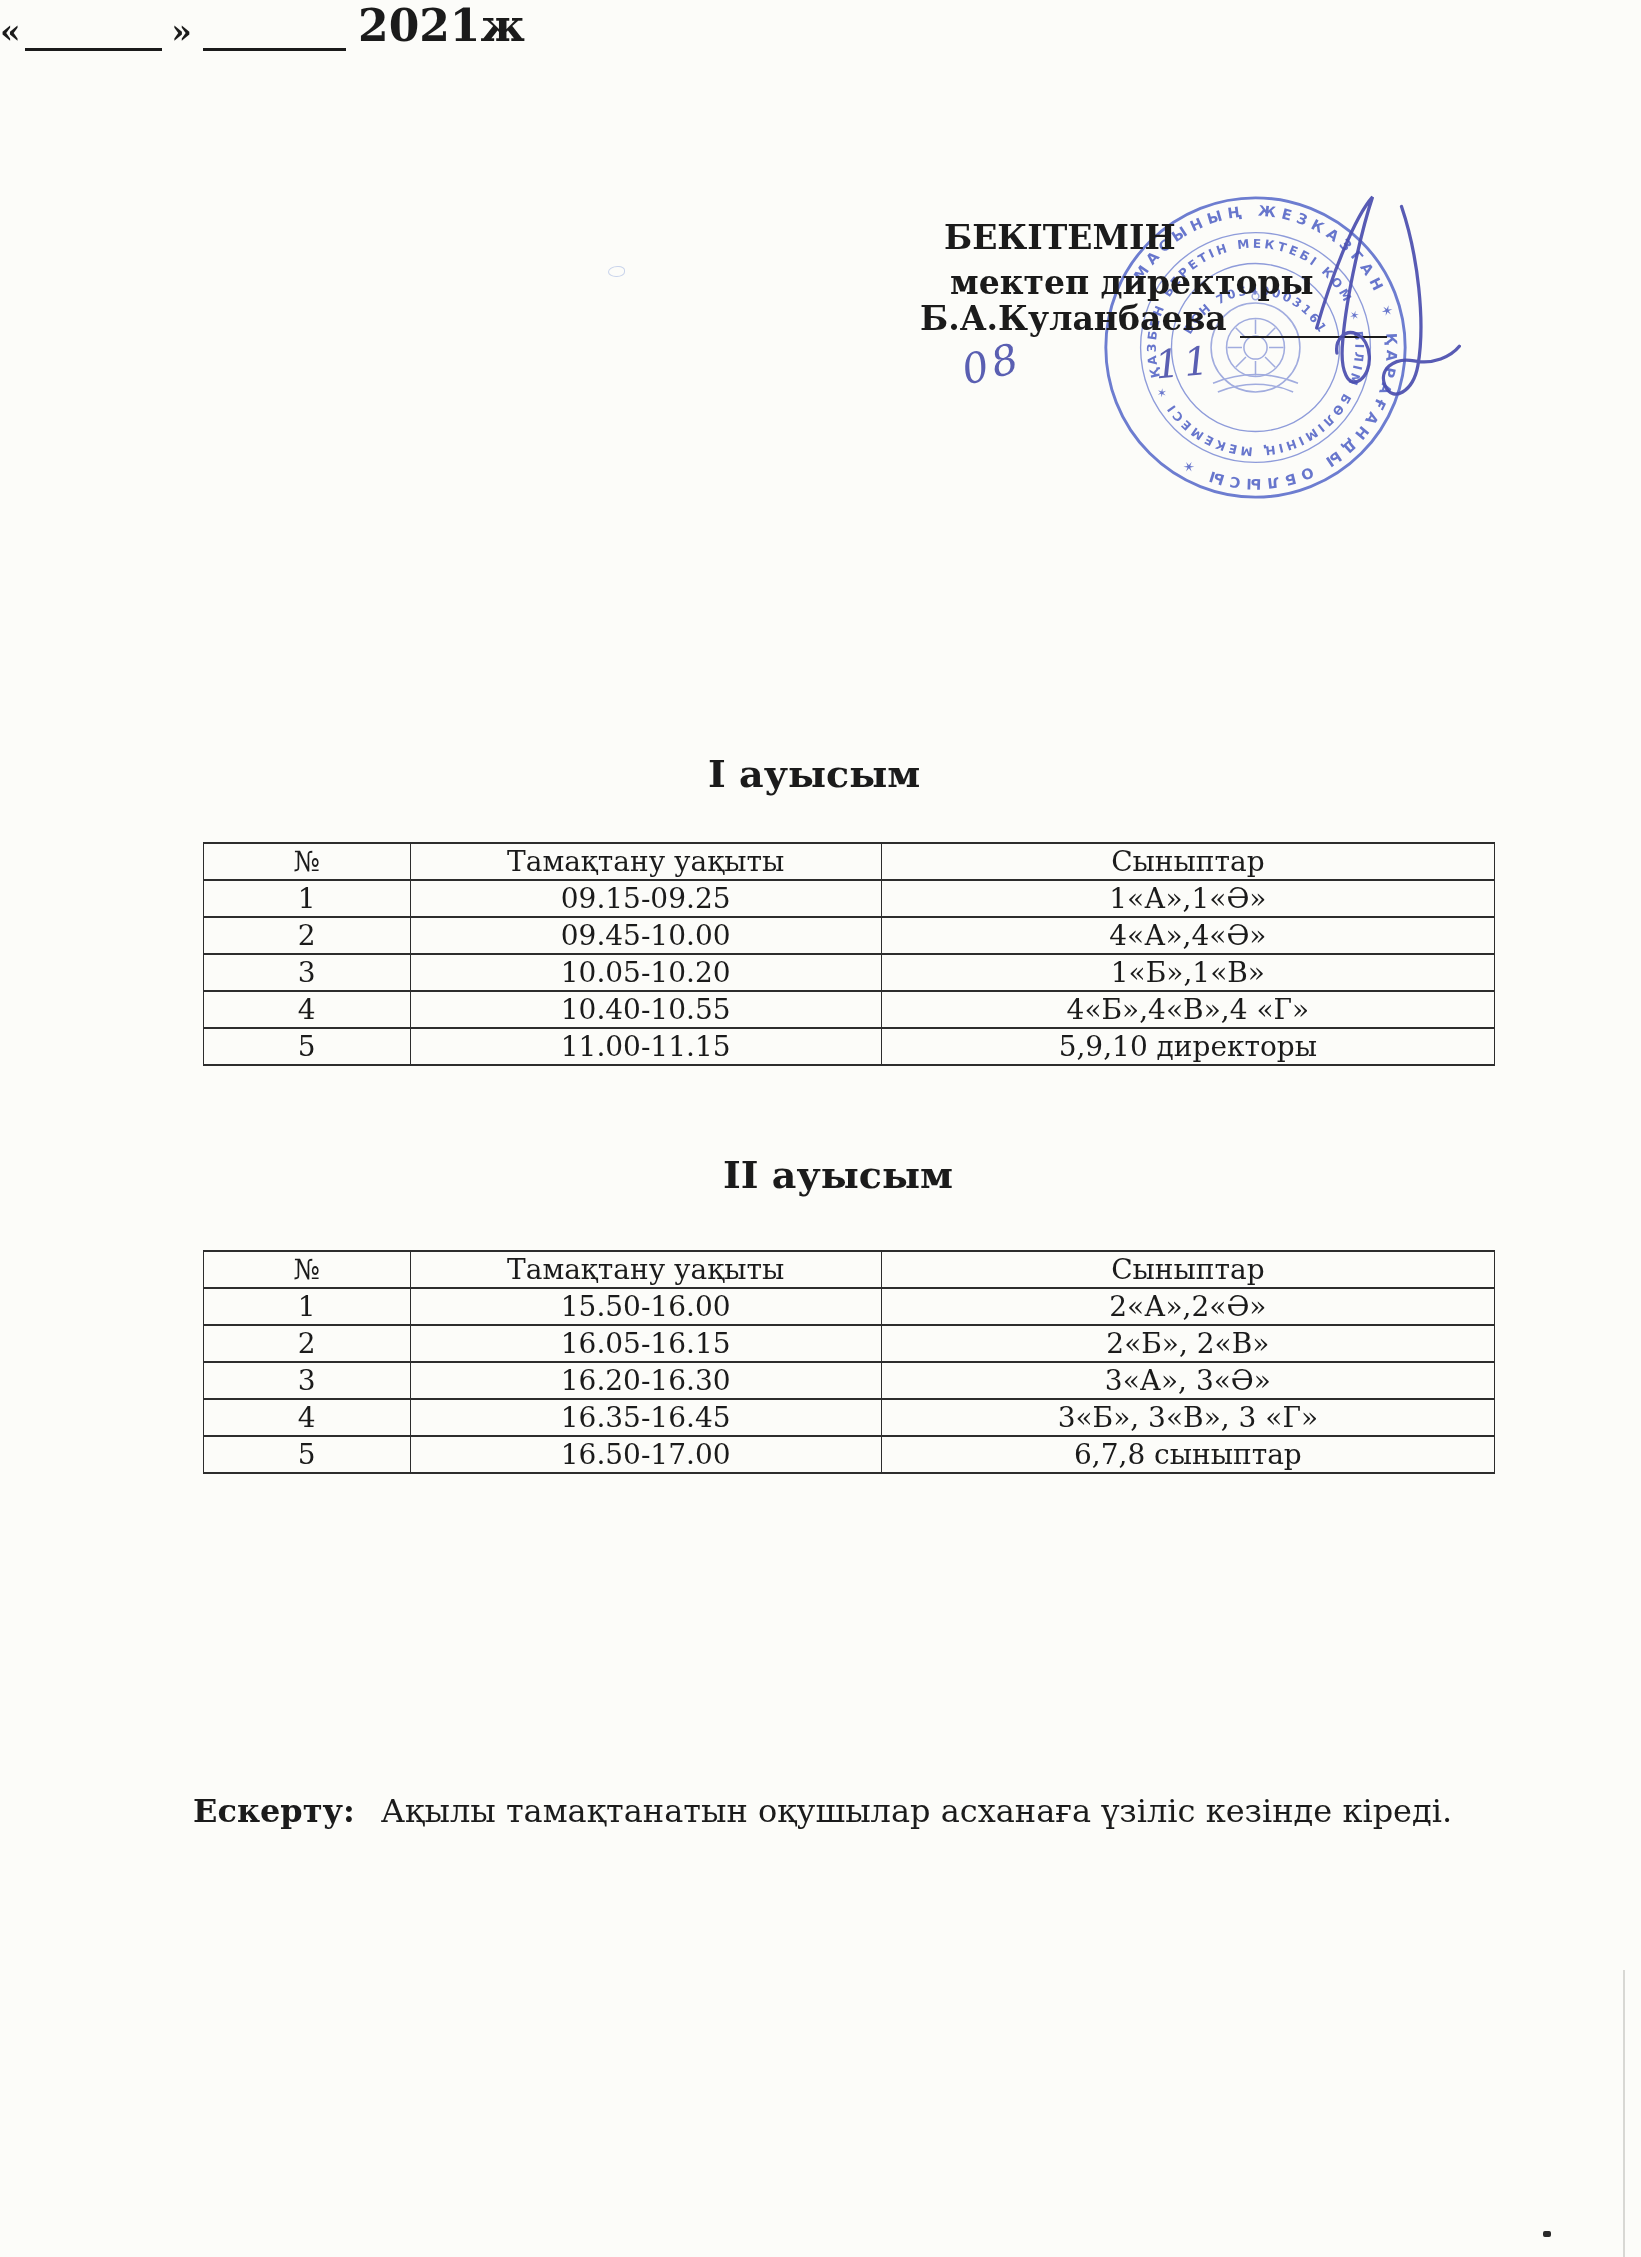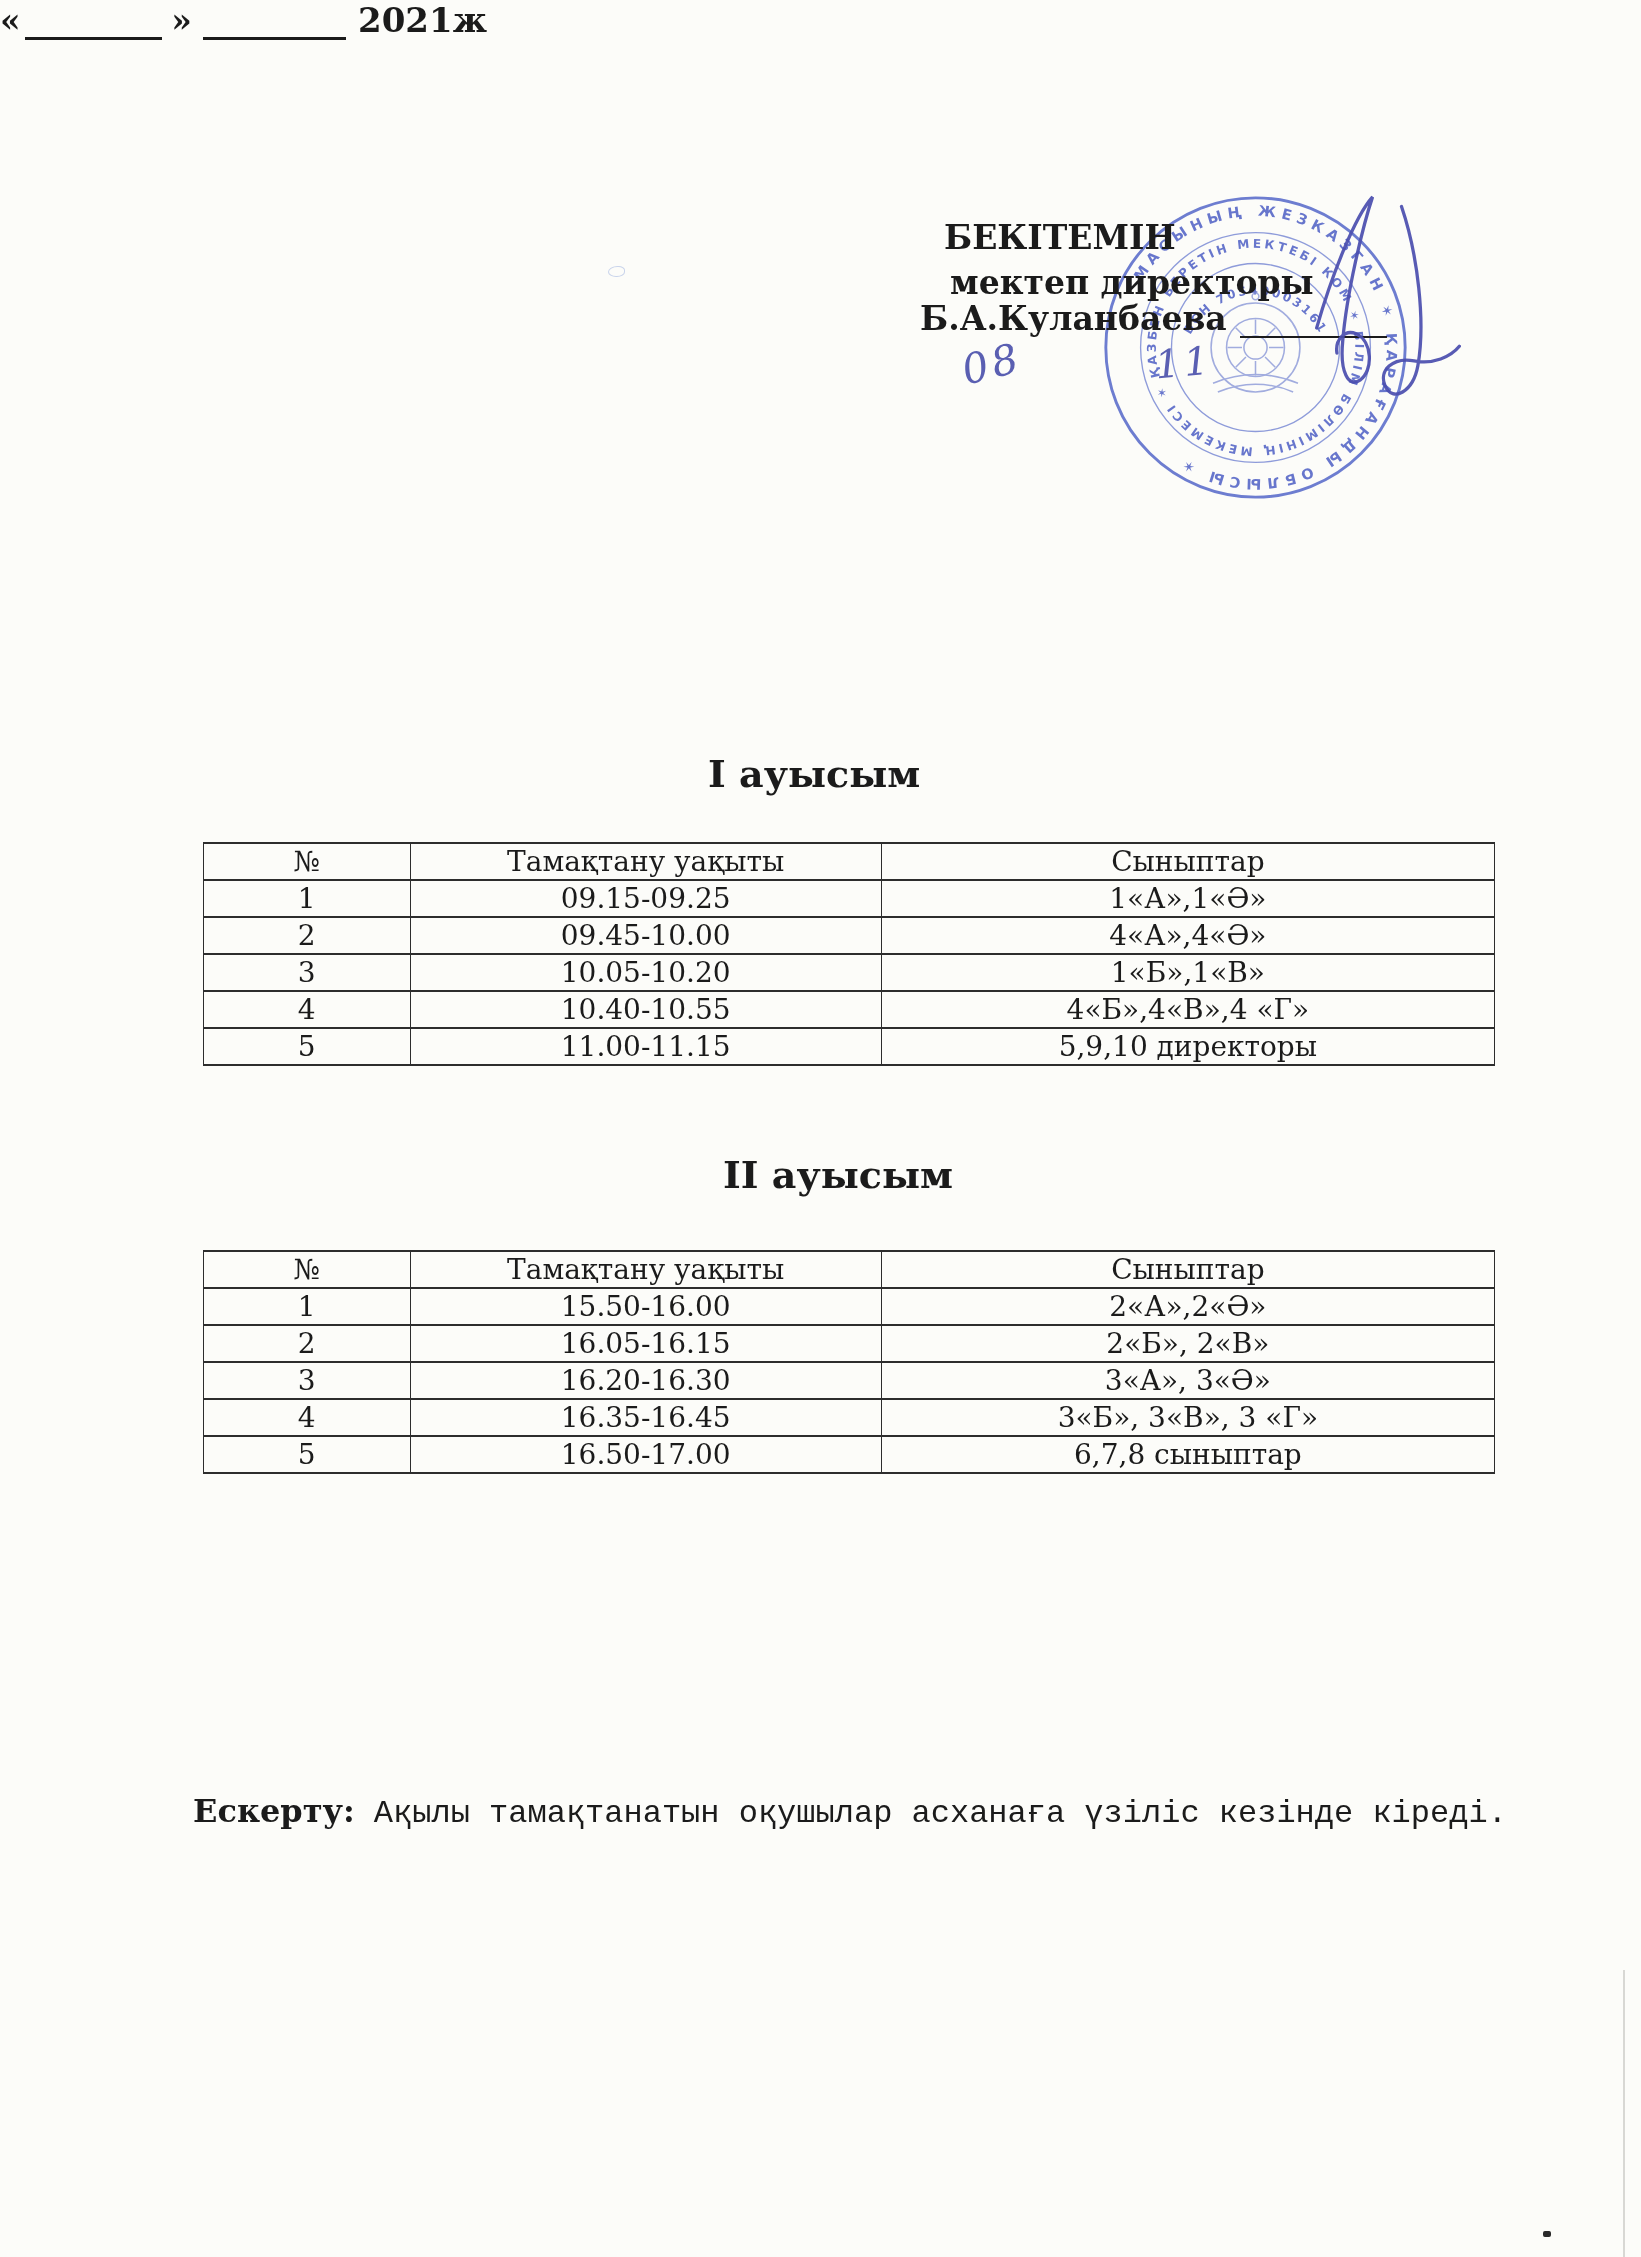--- a/index.html
+++ b/index.html
@@ -11,21 +11,21 @@
   
   .hdr-line{position:absolute;font-weight:bold;font-size:33px;white-space:nowrap;z-index:3;}
   .hdr-approve{left:944px;top:218px;}
   .hdr-role{left:950px;top:263px;}
   .hdr-name-row{left:920px;top:299px;display:flex;align-items:flex-end;}
   .sig-underline{display:inline-block;width:147px;border-bottom:2.9px solid #1b1b1b;height:35px;margin-left:13.5px;}
   .date-row{left:920px;top:351px;display:flex;align-items:flex-end;z-index:3;}
   .blank-line{display:inline-block;border-bottom:3.4px solid #1b1b1b;height:33px;}
   .blank-day{width:137px;margin:0 9.7px 0 3.9px;}
   .blank-month{width:143px;margin:0 11.6px 0 11.6px;}
-  .year{font-weight:bold;font-size:34px;}
+  .year{font-weight:bold;font-size:44px;}
   .quote{font-weight:bold;font-size:33px;}
   .hand{
     position:absolute;font-family:"DejaVu Serif",serif;font-style:italic;
     color:#5a5fb2;z-index:4;letter-spacing:3.9px;
   }
   .hand-day{left:962px;top:340px;font-size:41px;transform:rotate(-14deg);}
   .hand-month{left:1155px;top:340px;font-size:39px;transform:rotate(-5deg);}
   
   .stamp{position:absolute;left:1101px;top:193px;width:309px;height:309px;z-index:1;opacity:.8;}
   .st-ring{fill:none;stroke:#4a5ec6;stroke-width:3;}
@@ -51,21 +51,21 @@
   th,td{
     border:1.9px solid #2d2d2d;border-top-width:2.9px;border-bottom-width:2.9px;
     height:35px;text-align:center;vertical-align:middle;
     font-size:28px;font-weight:normal;padding:0;line-height:1.05;
     white-space:nowrap;overflow:hidden;
   }
   .colnum{width:16%;} .coltime{width:36.5%;} .colcls{width:47.5%;}
   
   .note{position:absolute;left:193px;top:1792px;font-size:32px;white-space:nowrap;}
   .note b{font-weight:bold;}
-  .note span{margin-left:19px;font-family:Liberation Mono, monospace;}
+  .note span{margin-left:26px;}
   
   .speck{position:absolute;background:#2a2a2a;border-radius:1.9px;}
   .speck-br{left:1543px;top:2231px;width:7.7px;height:5.8px;}
   .edge-line{position:absolute;left:1623px;top:1970px;width:1.9px;height:288px;background:#d8d8d4;}
   .blue-speck{position:absolute;left:608px;top:266px;width:15.4px;height:8.7px;border:1.4px solid #9fb2e0;border-radius:60% 40% 50% 50%;opacity:.55;}
 </style>
 </head>
 <body>
 
 <div class="page">

